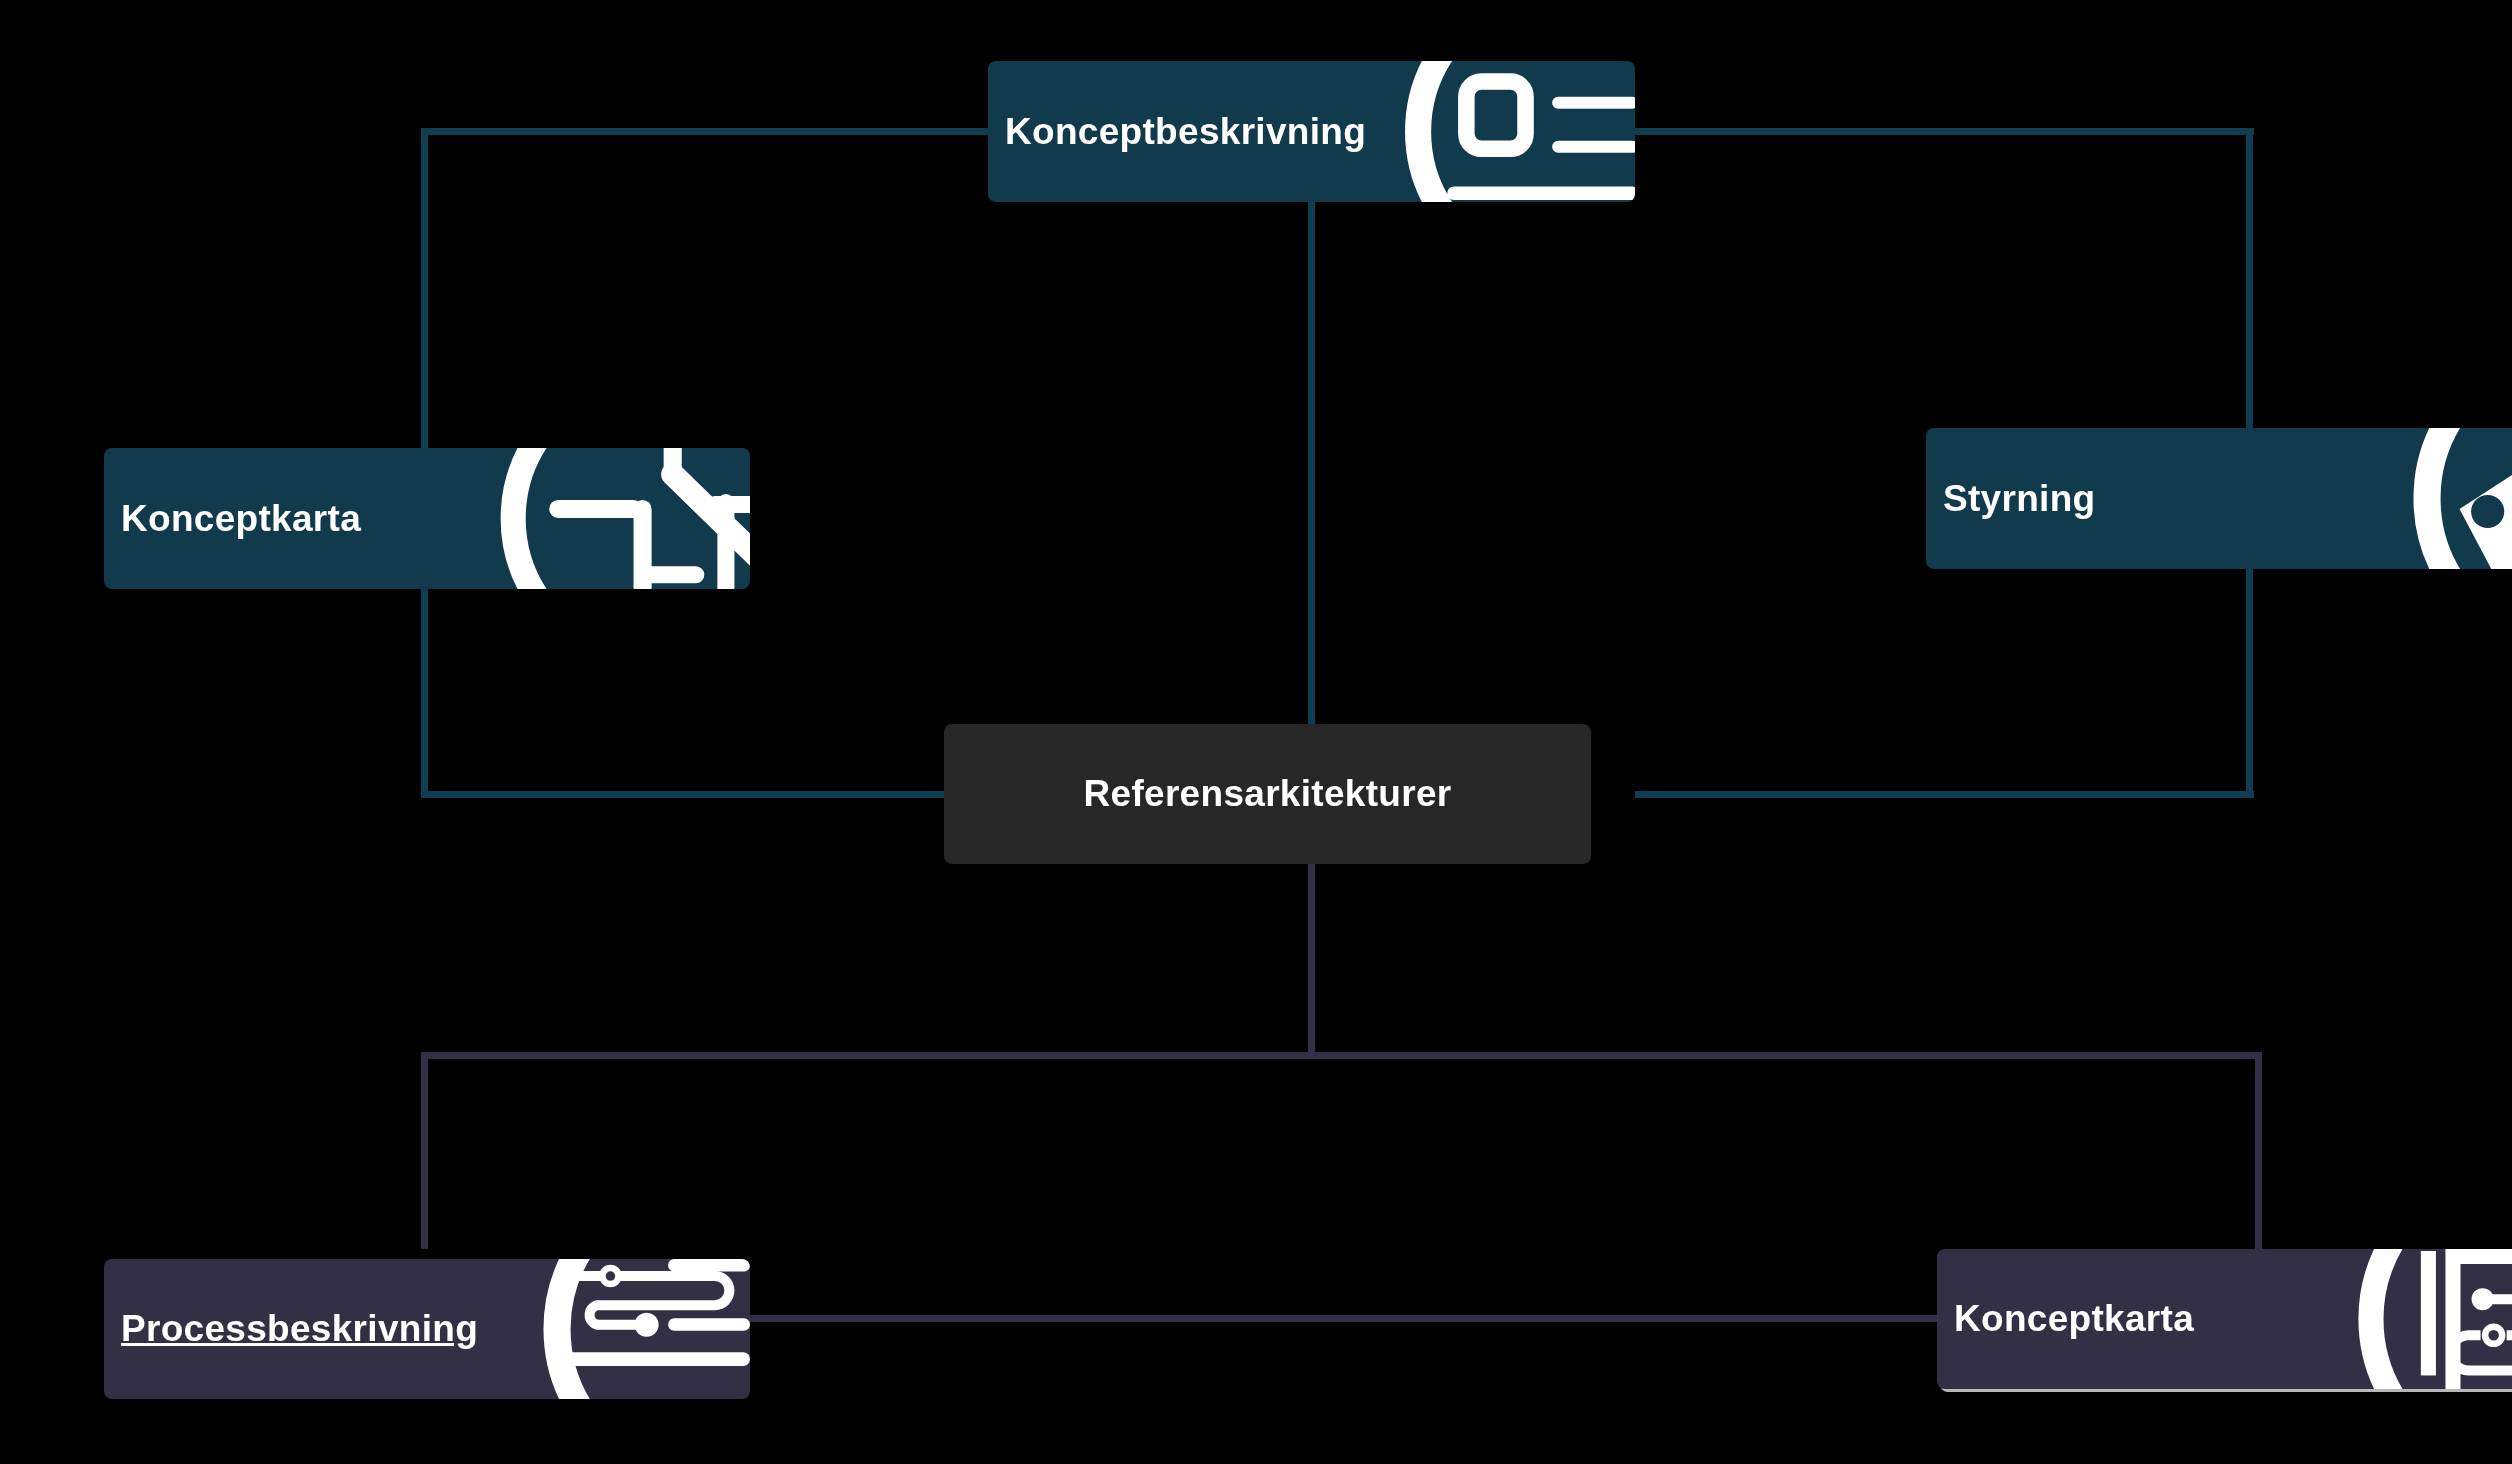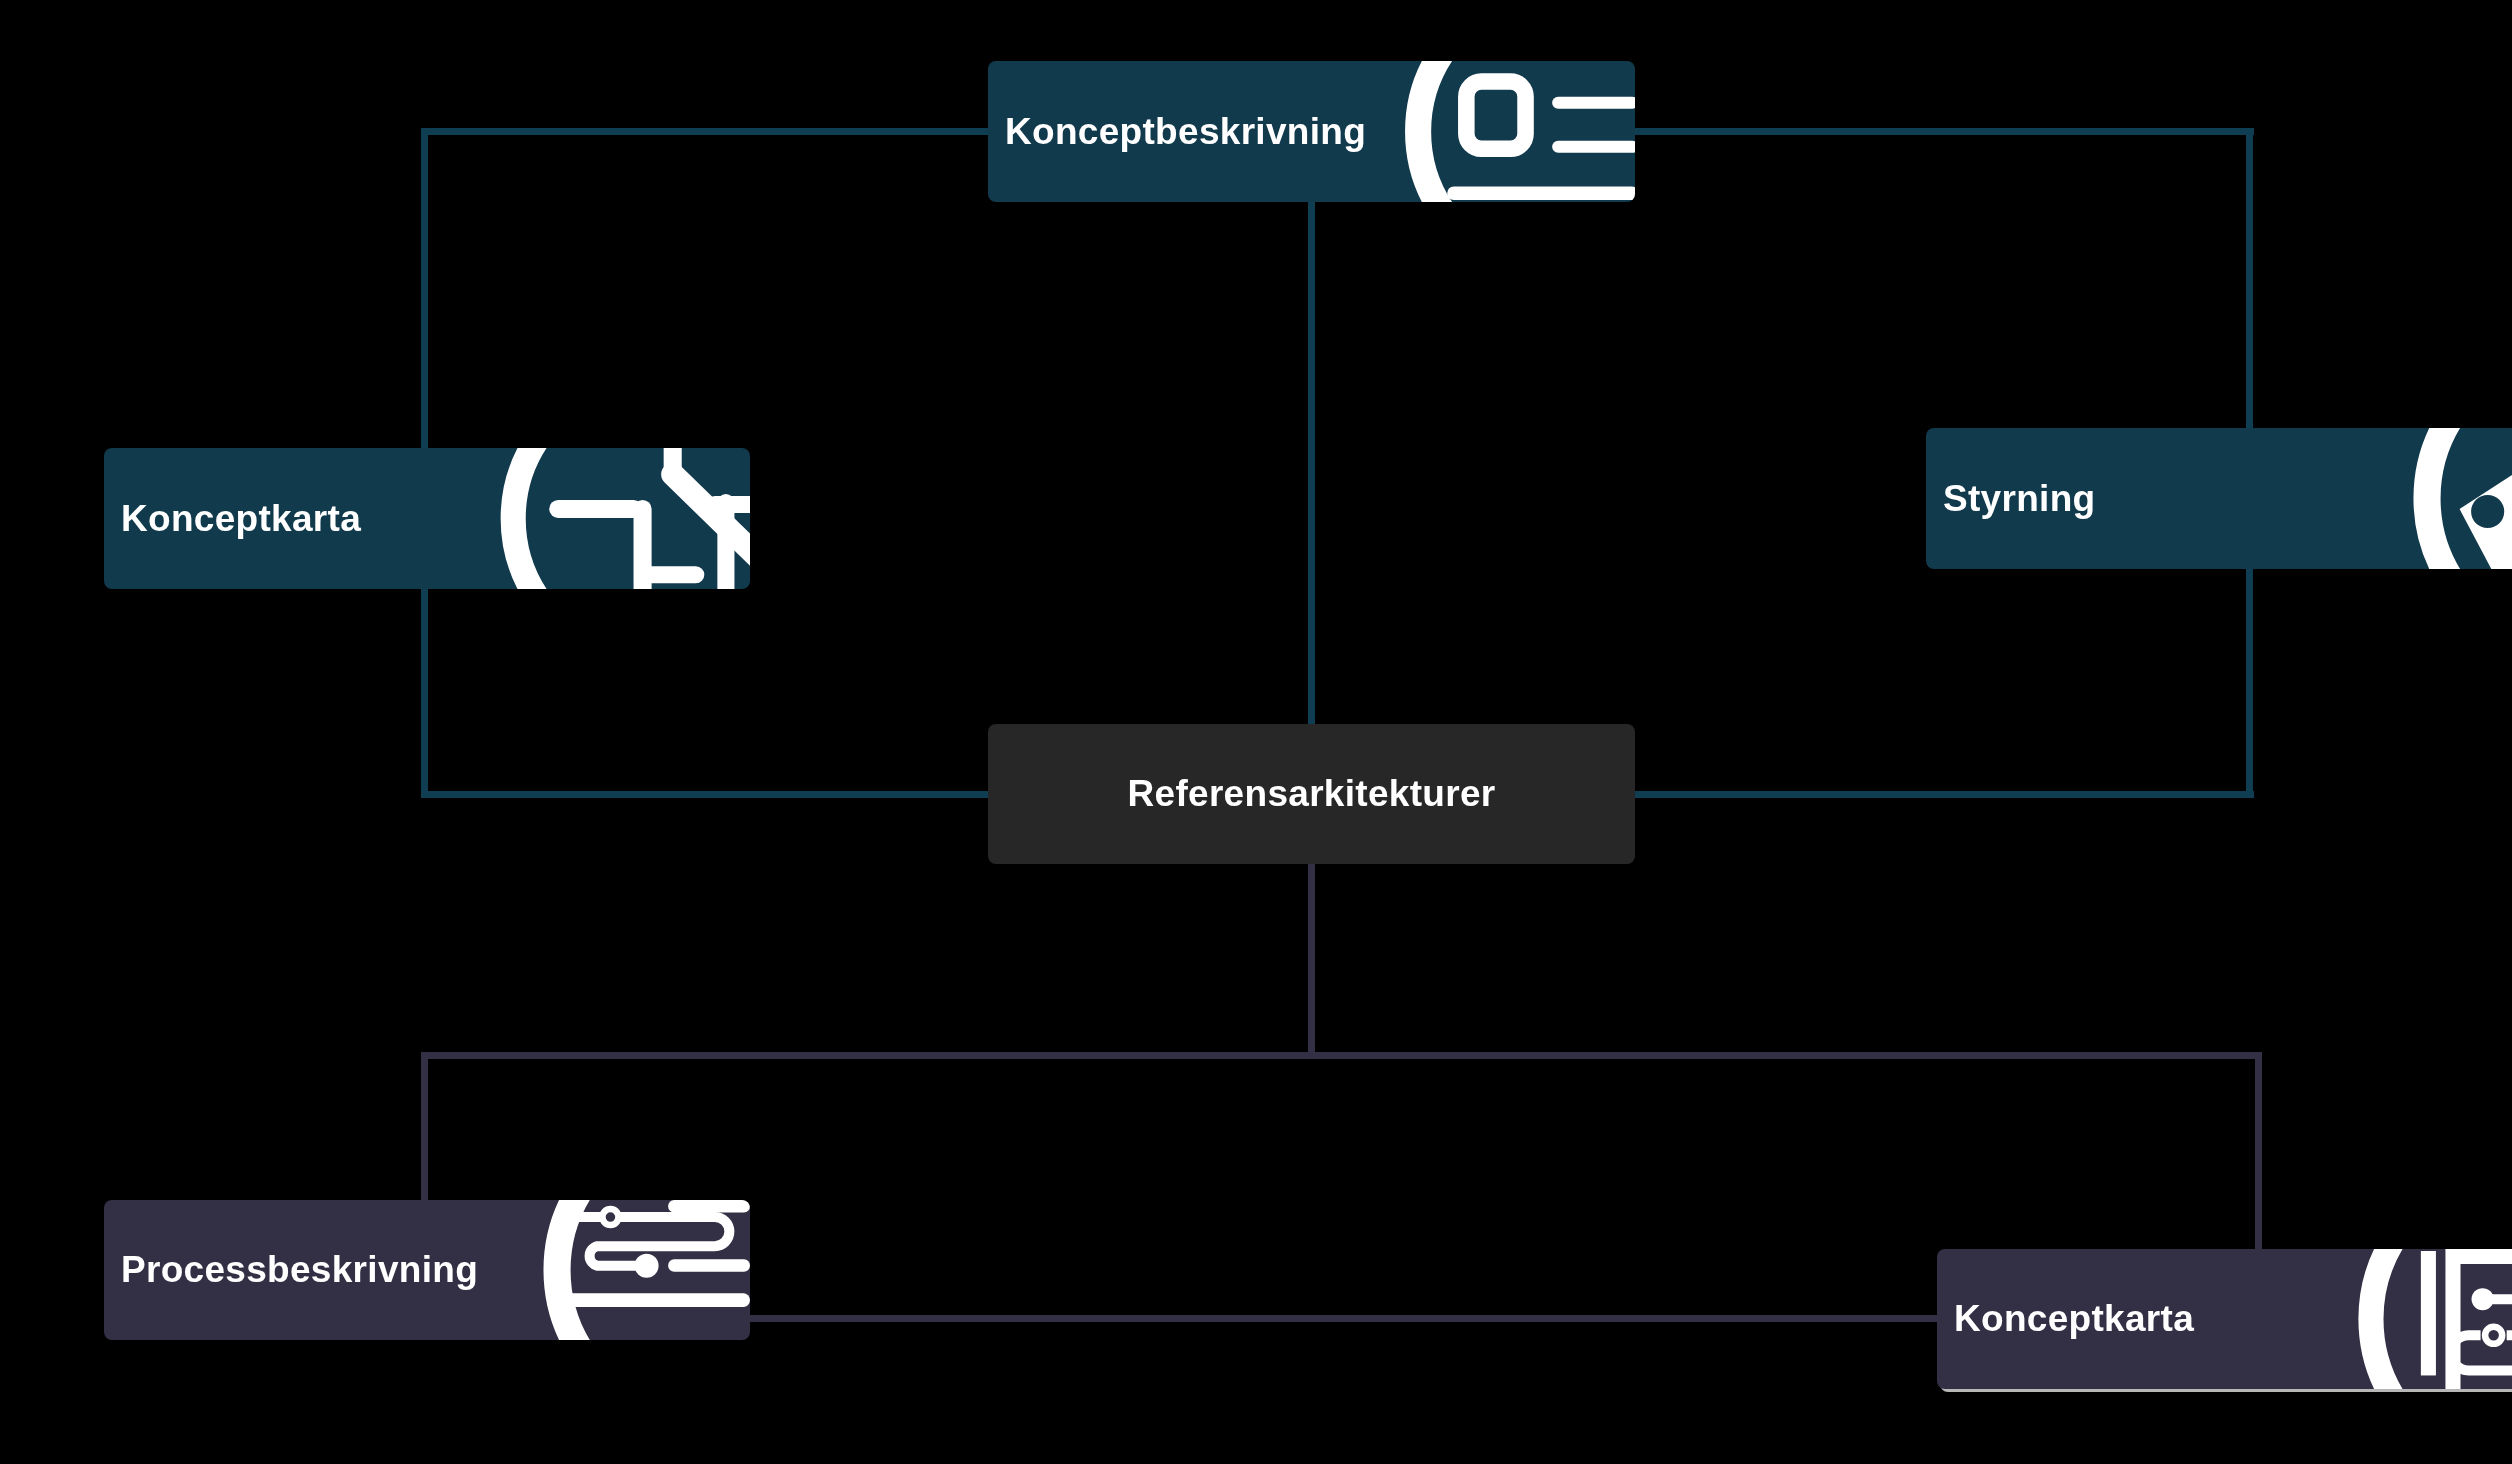--- a/index.html
+++ b/index.html
@@ -81,25 +81,25 @@
 
   <div class="node teal" id="node-styrning" style="left:1926px;top:428px;width:647px;height:141px;">
     <span class="label">Styrning</span>
     <svg class="icon" width="251" height="141" viewBox="0 0 500 280">
       <path d="M262 -30 A300 300 0 0 0 262 310" fill="none" stroke="#FFFFFF" stroke-width="54"></path>
       <path d="M461 40 L274 161 L353 310 L516 153 Z" fill="#FFFFFF"></path>
       <circle cx="330" cy="166" r="33" style="fill:var(--teal_box,#123A4D)"></circle>
     </svg>
   </div>
 
-  <div class="node neutral" id="node-referensarkitekturer" style="left:988px;top:724px;width:647px;height:140px;">
+  <div class="node neutral" id="node-referensarkitekturer" style="left:944px;top:724px;width:647px;height:140px;">
     <span class="label">Referensarkitekturer</span>
   </div>
 
-  <div class="node purple" id="node-processbeskrivning" style="left:104px;top:1200px;width:646px;height:140px;">
+  <div class="node purple" id="node-processbeskrivning" style="left:104px;top:1259px;width:646px;height:140px;text-decoration:underline;">
     <span class="label">Processbeskrivning</span>
     <svg class="icon" width="251" height="140" viewBox="0 0 500 279">
       <path d="M168 -30 A300 300 0 0 0 168 309" fill="none" stroke="#FFFFFF" stroke-width="54"></path>
       <path d="M150 34 H430 A29 29 0 0 1 430 92 H196 A20 20 0 0 0 196 131 H310" fill="none" stroke="#FFFFFF" stroke-width="20"></path>
       <circle cx="222" cy="34" r="16" fill="none" stroke="#FFFFFF" stroke-width="13" style="fill:var(--purple_box,#333045)"></circle>
       <circle cx="294" cy="131" r="24" fill="#FFFFFF"></circle>
       <rect x="337" y="0" width="163" height="25" rx="12" fill="#FFFFFF"></rect>
       <rect x="337" y="118" width="163" height="25" rx="12" fill="#FFFFFF"></rect>
       <rect x="118" y="186" width="382" height="27" rx="13" fill="#FFFFFF"></rect>
     </svg>

